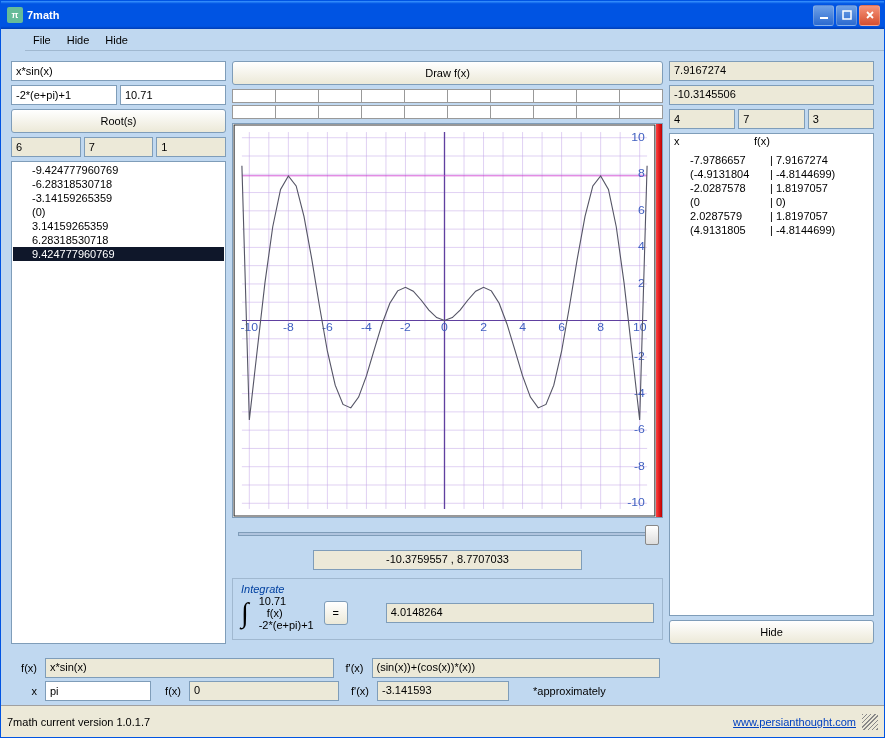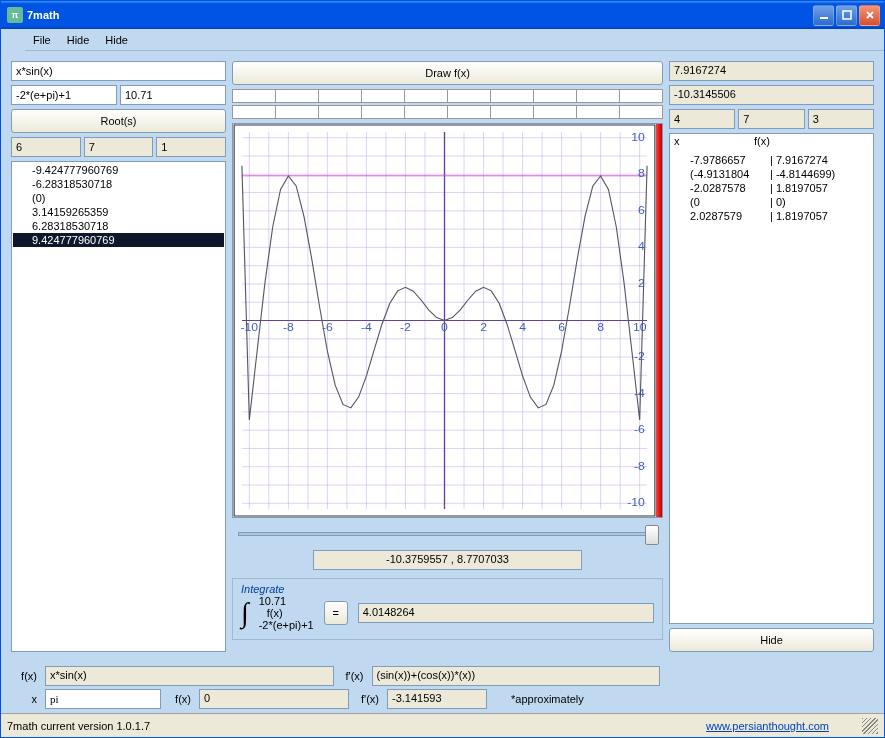--- a/index.html
+++ b/index.html
@@ -40,26 +40,26 @@
 .slider-wrap { position:relative; height:24px; }
 .slider-track { position:absolute; left:6px; right:6px; top:10px; height:4px; background:#b0c4de; border:1px solid #7f9db9;}
 .slider-thumb { position:absolute; right:4px; top:3px; width:14px; height:20px; background:linear-gradient(to bottom,#fff,#ddd); border:1px solid #888; border-radius:2px;}
 .range-display { text-align:center; }
 .integrate-box { border:1px solid #a0b8d0; margin-top:4px; padding:4px 8px 8px 8px; }
 .integrate-box .lbl { color:#0040a0;font-style:italic; }
 .int-body { display:flex; align-items:center; gap:10px; }
 .int-sym { font-size:28px; font-family:serif; }
 .int-limits { display:flex; flex-direction:column; font-size:10px; line-height:12px;}
 .eq-btn { width:24px; height:22px; }
-.int-result { flex:1; }
+.int-result { flex:1;margin-left:28px; }
 .bottom-rows { padding: 4px 10px; display:flex; flex-direction:column; gap:3px; }
 .brow { display:flex; align-items:center; gap:4px;}
 .brow .lab { width:30px; text-align:right; padding-right:4px;}
 .brow .field { height:20px; border:1px solid #7f9db9; background:#ece9d8; padding:2px 4px;}
-.statusbar { height:24px; background:#ece9d8; border-top:1px solid #a0a0a0; display:flex; align-items:center; padding:0 6px; font-size:11px;gap:27px;}
+.statusbar { height:32px; background:#ece9d8; border-top:1px solid #a0a0a0; display:flex; align-items:center; padding:0 6px; font-size:11px;}
 .statusbar .fill{flex:1;}
 .statusbar a{color:#0040c0; text-decoration:underline;}
 .grip { width:16px; height:16px; background: repeating-linear-gradient(135deg, #888 0 1px, transparent 1px 3px); margin-left:6px;}
 </style>
 </head>
 <body>
 
 <div class="window">
   <div class="titlebar">
     <div class="icon">π</div>
@@ -99,20 +99,21 @@
       </div>
       <button class="btn wide">Root(s)</button>
       <div class="row">
         <input class="txt ro" value="6" style="">
         <input class="txt ro" value="7" style="">
         <input class="txt ro" value="1" style="">
       </div>
       <div class="listbox" id="roots-list">
           <div class="item">-9.424777960769</div>
           <div class="item">-6.28318530718</div>
+          <div class="item">-3.14159265359</div>
           <div class="item">(0)</div>
           <div class="item">3.14159265359</div>
           <div class="item">6.28318530718</div>
           <div class="item sel">9.424777960769</div>
         </div>
     </div>
 
     <div class="col center">
       <button class="btn wide">Draw f(x)</button>
       <div class="hbars">
@@ -245,40 +246,41 @@
         <input class="txt ro" value="3" style="">
       </div>
       <div class="listbox extremum-list" id="ext-list">
           <div class="hdr"><span style="display:inline-block;width:80px">x</span>f(x)</div>
           <div style="height: 6px;"></div>
           <div class="item"><span style="display:inline-block;width:80px">-7.9786657</span>| 7.9167274</div>
           <div class="item"><span style="display:inline-block;width:80px">(-4.9131804</span>| -4.8144699)</div>
           <div class="item"><span style="display:inline-block;width:80px">-2.0287578</span>| 1.8197057</div>
           <div class="item"><span style="display:inline-block;width:80px">(0</span>| 0)</div>
           <div class="item"><span style="display:inline-block;width:80px">2.0287579</span>| 1.8197057</div>
+          <div class="item"><span style="display:inline-block;width:80px">(4.9131805</span>| -4.8144699)</div>
         </div>
       <button class="btn wide" style="">Hide</button>
     </div>
   </div>
 
   <div class="bottom-rows">
     <div class="brow">
       <div class="lab">f(x)</div>
       <div class="field" style="flex:1">x*sin(x)</div>
       <div class="lab">f'(x)</div>
       <div class="field" style="flex:1">(sin(x))+(cos(x))*(x))</div>
       <div style="width:210px"></div>
     </div>
     <div class="brow">
       <div class="lab">x</div>
-      <input class="txt" style="width: 116px; flex: 0 0 auto; font-family: Liberation Serif, serif;" value="pi">
+      <input class="txt" style="width: 106px; flex: 0 0 auto;" value="pi">
       <div class="lab">f(x)</div>
       <div class="field" style="width:150px">0</div>
       <div class="lab">f'(x)</div>
-      <div class="field" style="width:100px">-3.141593</div>
+      <div class="field" style="width:132px">-3.141593</div>
       <div style="padding-left:20px">*approximately</div>
     </div>
   </div>
 
   <div class="statusbar">
     <span>7math current version 1.0.1.7</span>
     <span class="fill"></span>
     <a>www.persianthought.com</a>
     <div class="grip"></div>
   </div>

